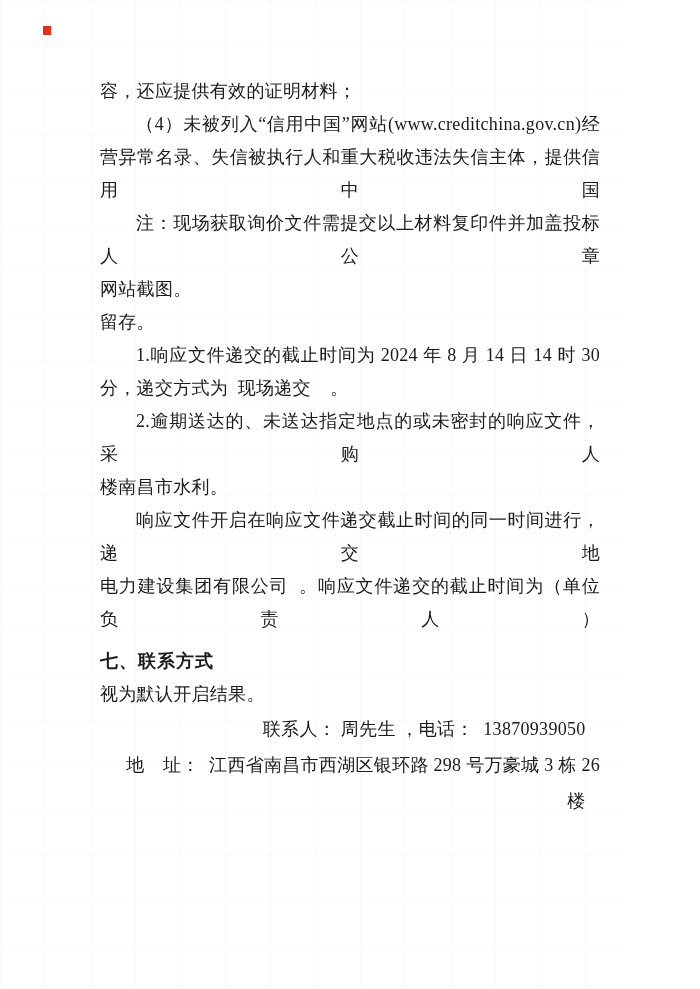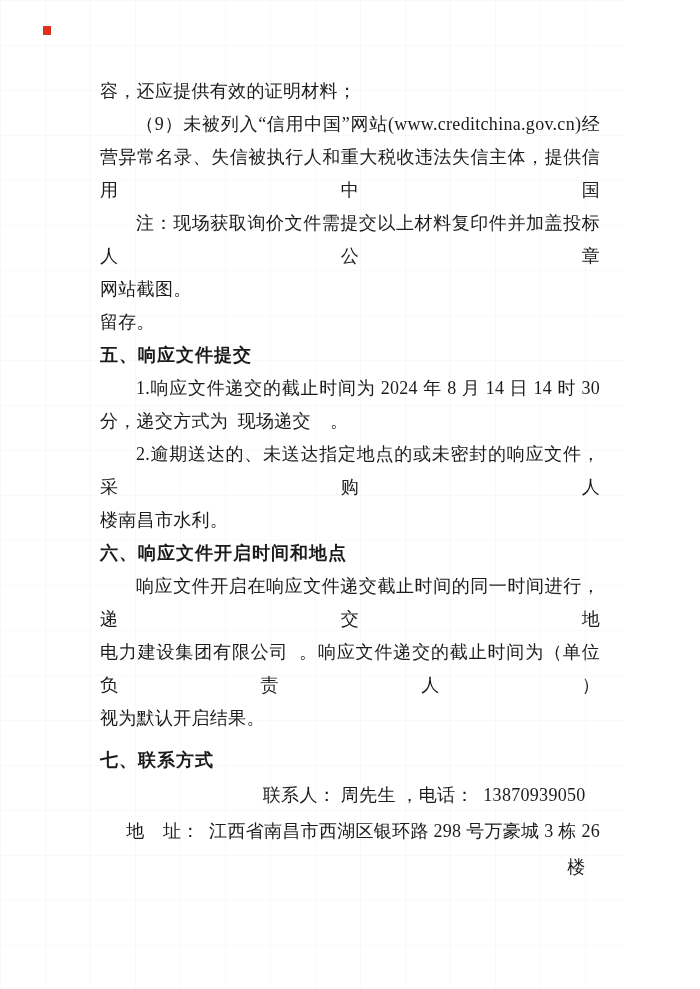--- a/index.html
+++ b/index.html
@@ -59,31 +59,29 @@
     text-decoration-color: #1b1b1b;
   }
 </style>
 </head>
 <body>
 
 <div class="page">
   <div class="red-marker"></div>
   <div class="content">
       <div class="line body"><span>容，还应提供有效的证明材料；</span></div>
-      <div class="line body indent full"><span>（9）未被列入“信用中国”网站(www.creditchina.gov.cn)经</span></div>
+      <div class="line body indent full"><span>（4）未被列入“信用中国”网站(www.creditchina.gov.cn)经</span></div>
       <div class="line body full"><span>营异常名录、失信被执行人和重大税收违法失信主体，提供信用中国</span></div>
       <div class="line body indent full"><span>注：现场获取询价文件需提交以上材料复印件并加盖投标人公章</span></div>
       <div class="line body"><span>网站截图。</span></div>
       <div class="line body"><span>留存。</span></div>
-      <div class="line heading"><span>五、响应文件提交</span></div>
       <div class="line body indent full"><span>1.响应文件递交的截止时间为</span><span class="u">&nbsp;2024&nbsp;</span><span>年</span><span class="u">&nbsp;8&nbsp;</span><span>月</span><span class="u">&nbsp;14&nbsp;</span><span>日</span><span class="u">&nbsp;14&nbsp;</span><span>时</span><span class="u">&nbsp;30</span></div>
       <div class="line body"><span>分，递交方式为</span><span class="u">&nbsp;&nbsp;现场递交&nbsp;&nbsp;&nbsp;&nbsp;</span><span>。</span></div>
       <div class="line body indent full"><span>2.逾期送达的、未送达指定地点的或未密封的响应文件，采购人</span></div>
       <div class="line body"><span>楼南昌市水利。</span></div>
-      <div class="line heading"><span>六、响应文件开启时间和地点</span></div>
       <div class="line body indent full"><span>响应文件开启在响应文件递交截止时间的同一时间进行，递交地</span></div>
       <div class="line body full"><span class="u">电力建设集团有限公司&nbsp;&nbsp;</span><span>。响应文件递交的截止时间为（单位负责人）</span></div>
+      <div class="line heading gap-before"><span>七、联系方式</span></div>
       <div class="line body"><span>视为默认开启结果。</span></div>
-      <div class="line heading gap-before"><span>七、联系方式</span></div>
       <div class="line contact"><span>联系人：</span><span class="u">&nbsp;周先生&nbsp;</span><span>，电话：</span><span class="u">&nbsp;&nbsp;13870939050&nbsp;&nbsp;&nbsp;</span></div>
       <div class="line contact"><span>地　址：</span><span class="u">&nbsp;&nbsp;江西省南昌市西湖区银环路 298 号万豪城 3 栋 26 楼&nbsp;&nbsp;&nbsp;</span></div>
     </div>
 </div>
 
 </body></html>

